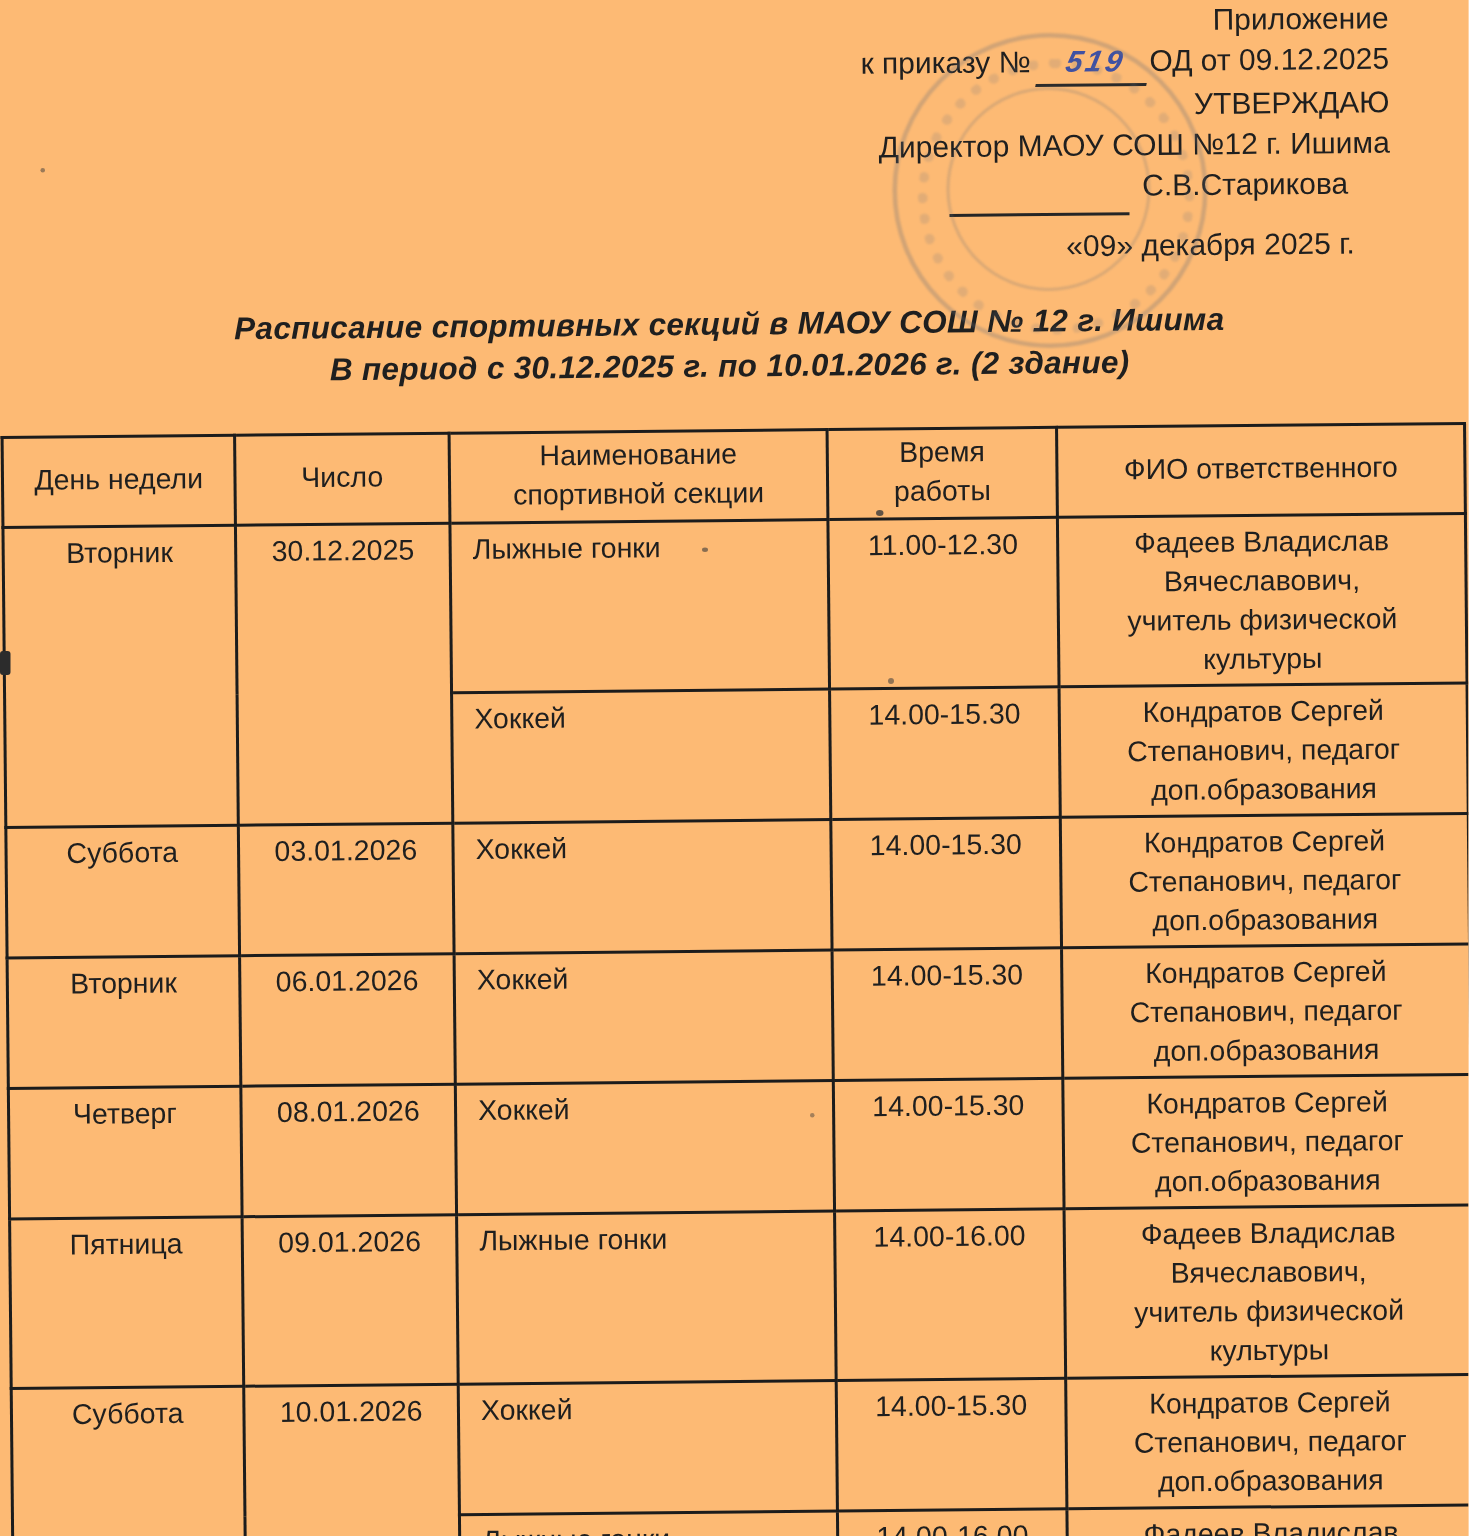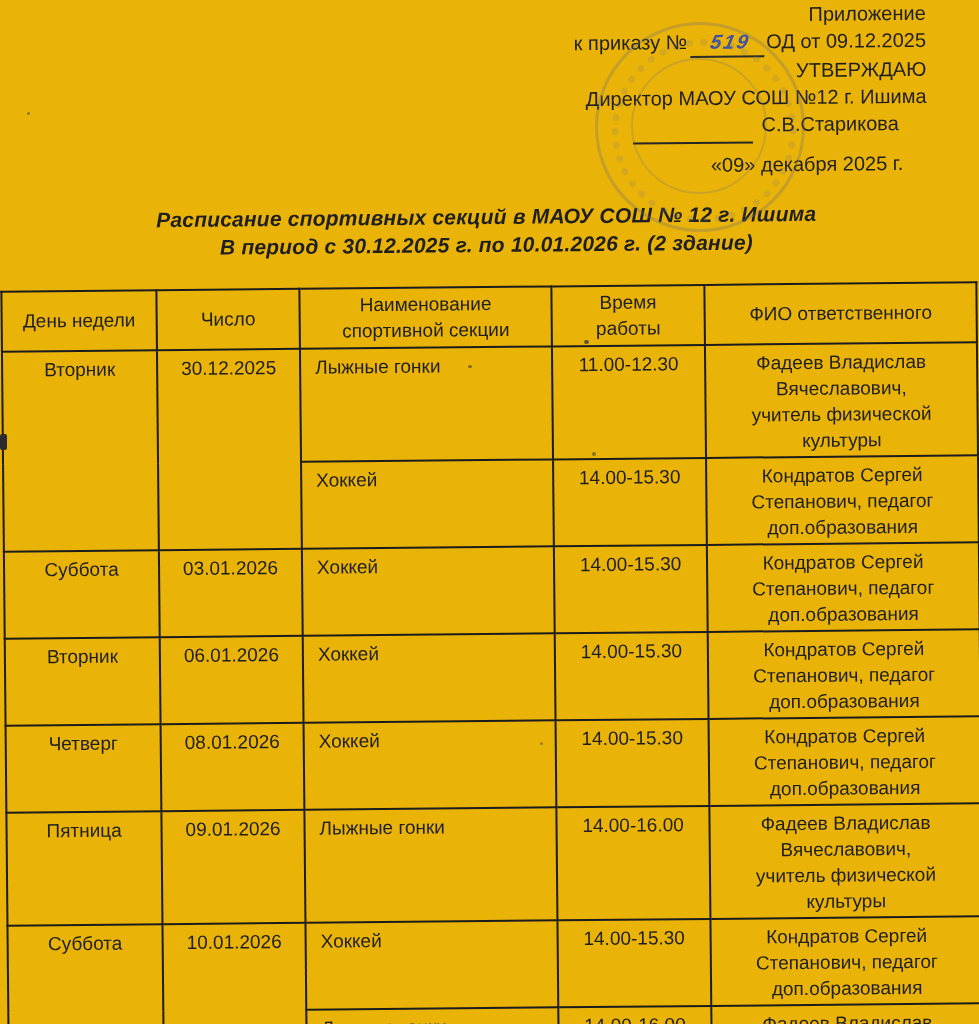--- a/index.html
+++ b/index.html
@@ -6,21 +6,21 @@
   body {
     width: 979px; height: 1024px;
     background: #ffffff;
     font-family: "Liberation Sans", "DejaVu Sans", sans-serif;
     color: #1f1f1f;
     overflow: hidden;
   }
   .page {
     position: relative;
     width: 979px; height: 1024px;
-    background: #eab308;
+    background: #fdba74;
     overflow: hidden;
   }
   .scan-tilt {
     transform: rotate(-0.55deg);
     transform-origin: 50% 50%;
   }
 
   
   .header-block {
     padding: 4px 48px 0 0;

